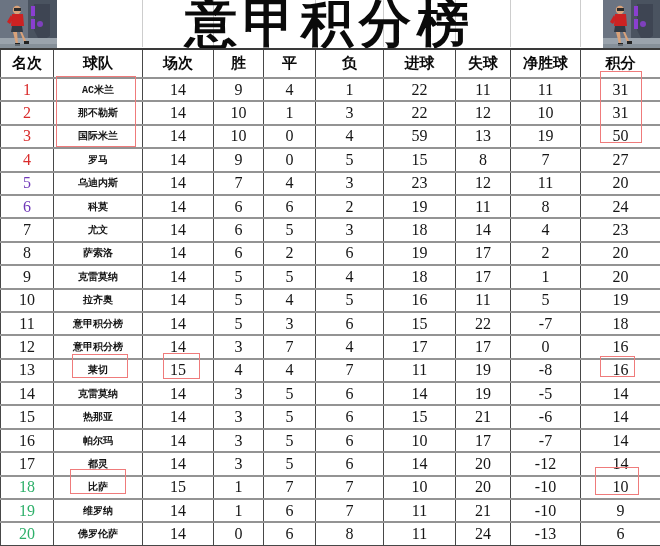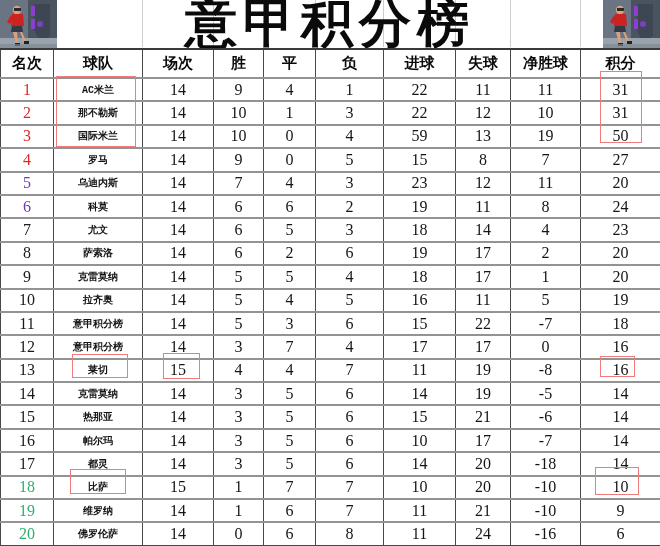--- a/index.html
+++ b/index.html
@@ -361,21 +361,21 @@
         </tr>
         <tr>
           <td class="rank rank-black">17</td>
           <td class="team">都灵</td>
           <td>14</td>
           <td>3</td>
           <td>5</td>
           <td>6</td>
           <td>14</td>
           <td>20</td>
-          <td>-18</td>
+          <td>-12</td>
           <td>14</td>
         </tr>
         <tr>
           <td class="rank rank-green">18</td>
           <td class="team">比萨</td>
           <td>15</td>
           <td>1</td>
           <td>7</td>
           <td>7</td>
           <td>10</td>
@@ -397,21 +397,21 @@
         </tr>
         <tr>
           <td class="rank rank-green">20</td>
           <td class="team">佛罗伦萨</td>
           <td>14</td>
           <td>0</td>
           <td>6</td>
           <td>8</td>
           <td>11</td>
           <td>24</td>
-          <td>-16</td>
+          <td>-13</td>
           <td>6</td>
         </tr>
       </tbody>
   </table>
 
   <div class="hl" style="left:56px;top:76px;width:78px;height:69px"></div>
   <div class="hl" style="left:600px;top:71px;width:40px;height:70px"></div>
   <div class="hl" style="left:72px;top:354px;width:54px;height:22px"></div>
   <div class="hl" style="left:163px;top:353px;width:35px;height:24px"></div>
   <div class="hl" style="left:600px;top:356px;width:33px;height:19px"></div>

